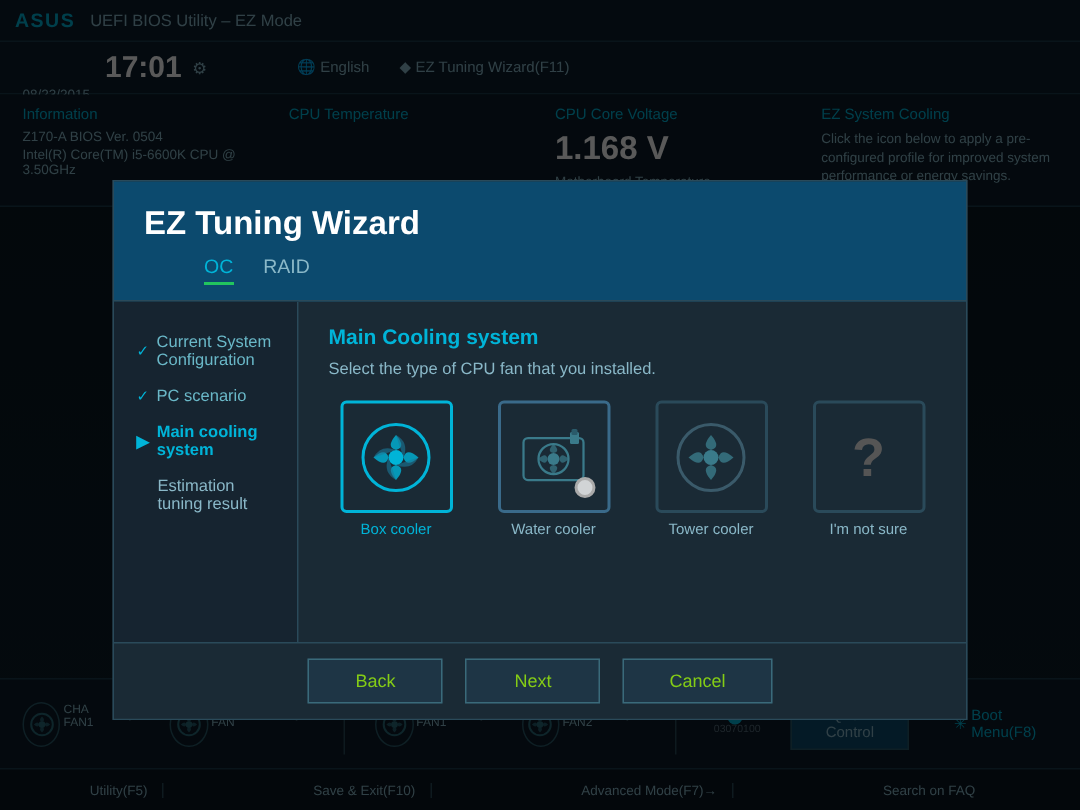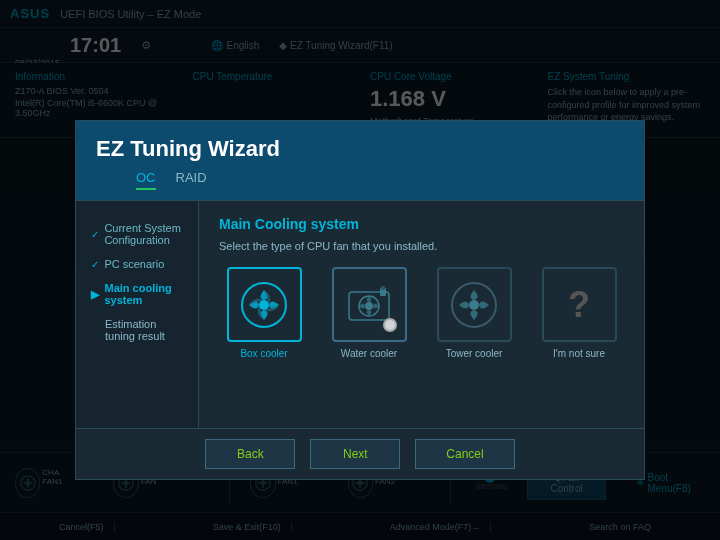--- a/index.html
+++ b/index.html
@@ -344,21 +344,21 @@
 
 <div class="bios-bg"></div>
 
 <div class="top-bar">
   <span class="asus-logo">ASUS</span>
   <span class="bios-title">UEFI BIOS Utility – EZ Mode</span>
 </div>
 
 <div class="status-bar">
   <span class="datetime-sub">08/23/2015</span>
-  <div style="display:flex;align-items:center;gap:20px;margin-left:55px;">
+  <div style="display:flex;align-items:center;gap:7px;margin-left:55px;">
     <span class="datetime">17:01</span>
     <span style="color:#8ab8c8;font-size:11px;cursor:pointer;">⚙</span>
   </div>
   <div class="lang-btn">
     <span>🌐</span>
     <span>English</span>
   </div>
   <div class="ez-wizard-btn">
     <span>◆</span>
     <span>EZ Tuning Wizard(F11)</span>
@@ -373,21 +373,21 @@
   </div>
   <div class="info-panel">
     <div class="info-panel-title">CPU Temperature</div>
   </div>
   <div class="info-panel">
     <div class="info-panel-title">CPU Core Voltage</div>
     <div class="info-panel-val">1.168 V</div>
     <div class="info-panel-sub" style="margin-top:4px;font-size:9px;">Motherboard Temperature</div>
   </div>
   <div class="info-panel">
-    <div class="info-panel-title">EZ System Tuning</div>
+    <div class="info-panel-title">EZ System Cooling</div>
     <div class="info-panel-desc">Click the icon below to apply a pre-configured profile for improved system performance or energy savings.</div>
   </div>
 </div>
 
 <div class="overlay"></div>
 
 <div class="dialog">
   <div class="dialog-header">
     <div class="dialog-title">EZ Tuning Wizard</div>
     <div class="dialog-tabs">
@@ -573,17 +573,17 @@
 
   <div style="flex:1;"></div>
 
   <div class="boot-menu-btn">
     <span>✳</span>
     <span>Boot Menu(F8)</span>
   </div>
 </div>
 
 <div class="bios-footer">
-  <span class="footer-btn">Cancel(F5)</span>
+  <span class="footer-btn">Utility(F5)</span>
   <span class="footer-btn">Save &amp; Exit(F10)</span>
   <span class="footer-btn">Advanced Mode(F7)→</span>
   <span class="footer-btn">Search on FAQ</span>
 </div>
 
 </body></html>

